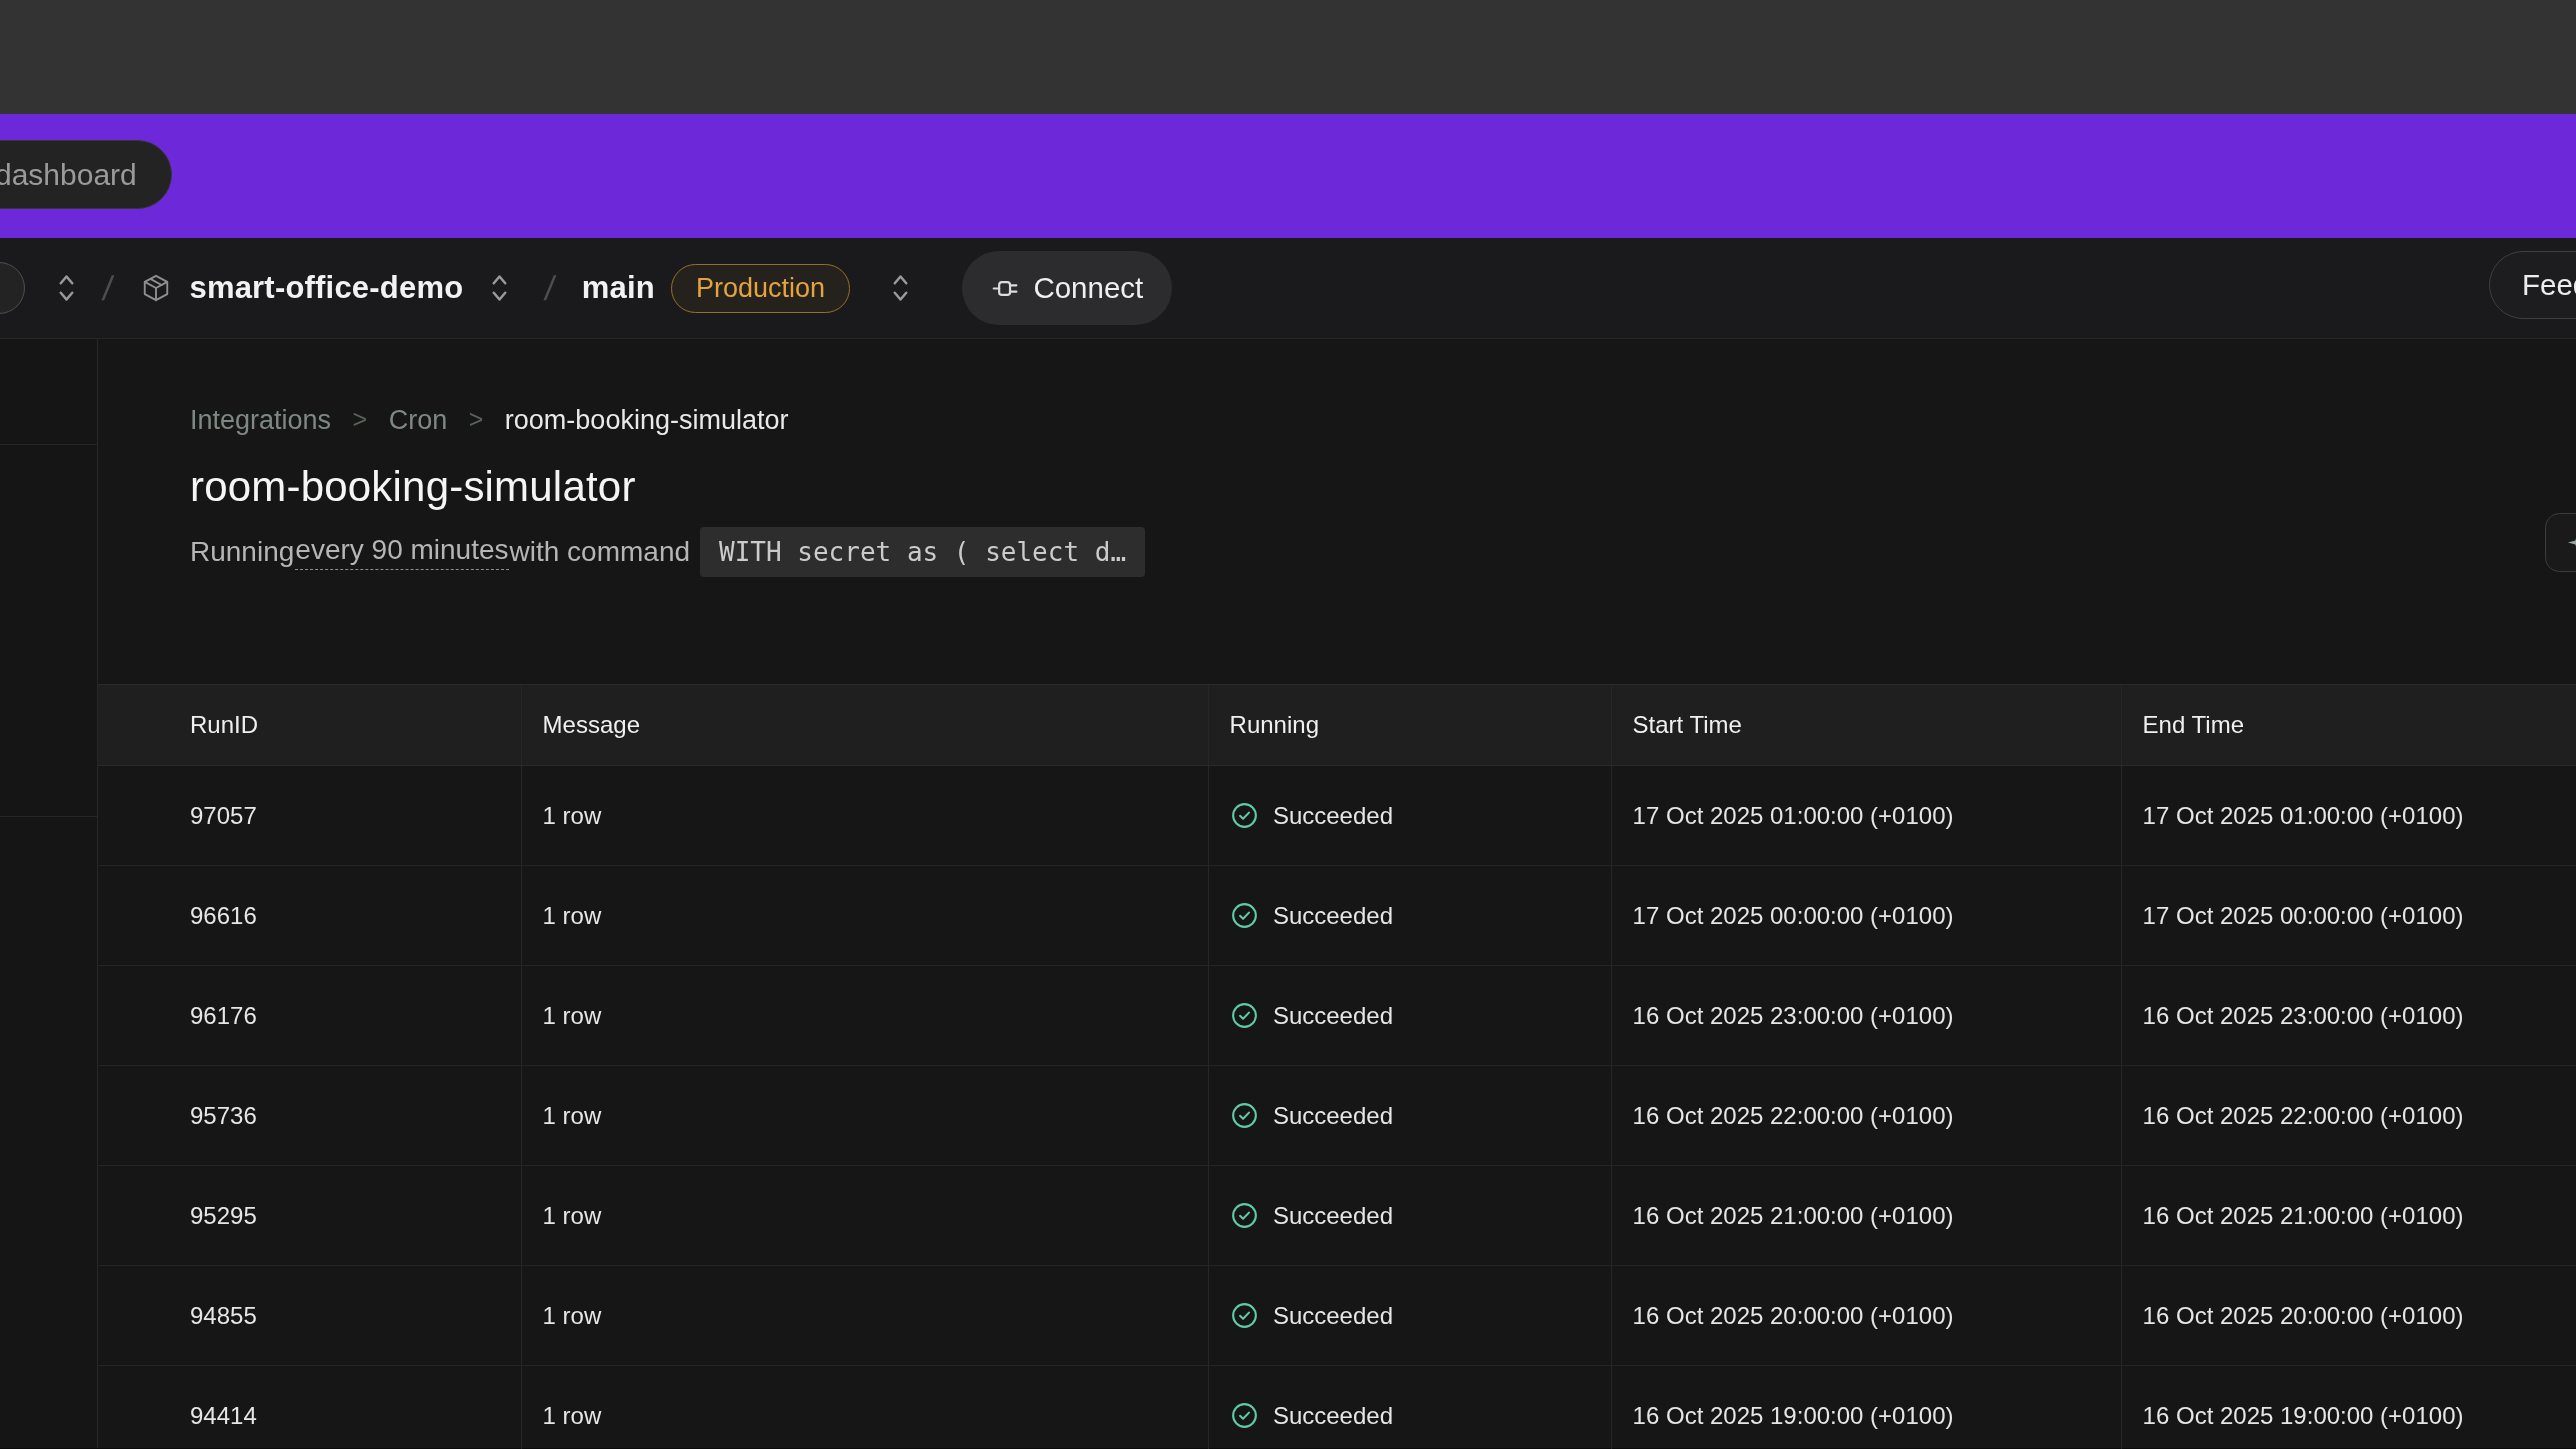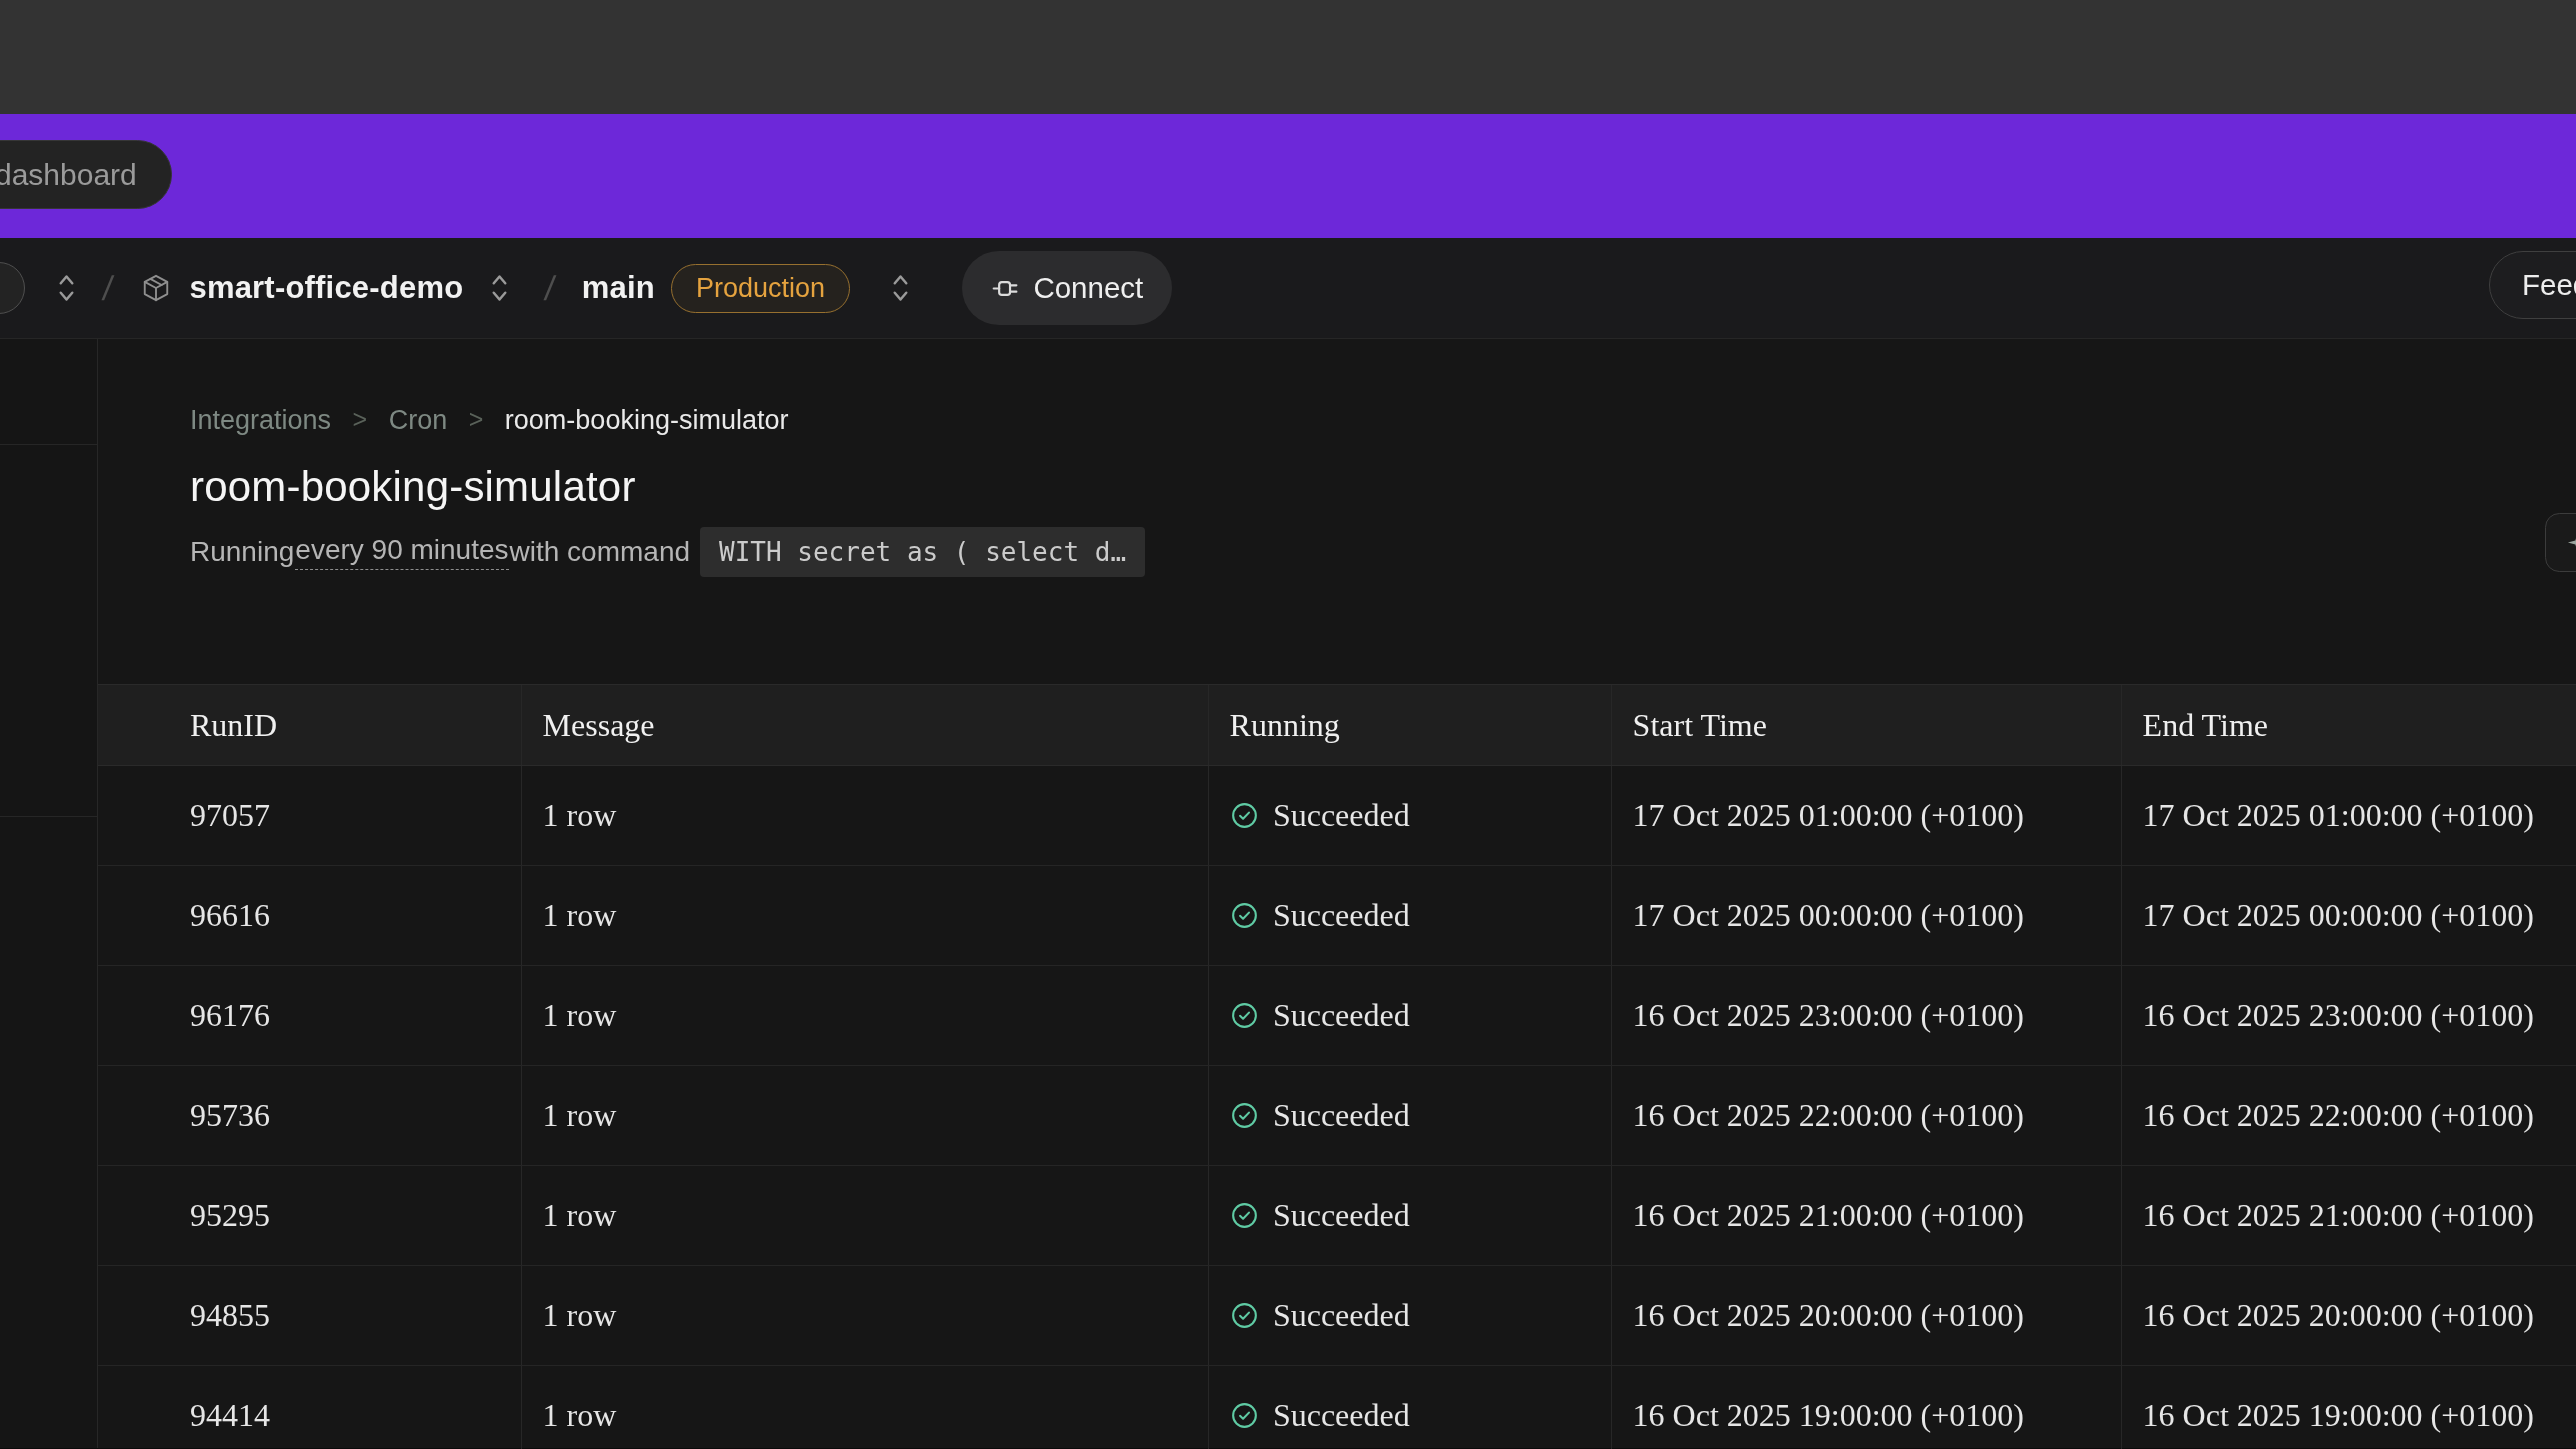--- a/index.html
+++ b/index.html
@@ -61,21 +61,21 @@
             display:flex; align-items:center; padding-left:19.7px; color:#9aa59f; }
   .ai-btn svg { width:23px; height:23px; }
 
   
   .runs-table { position:absolute; top:345px; left:0; right:0; }
   .trow { display:grid; grid-template-columns:423px 687px 403px 510px 1fr; }
   .thead { background:#1f1f1f; border-top:0.9px solid #2a2a2a; border-bottom:0.9px solid #2a2a2a; }
   .thead .cell { height:80px; font-weight:500; color:#f0f0f0; }
   .tbody-row { border-bottom:0.9px solid #252525; }
   .tbody-row .cell { height:99px; color:#e6e6e6; font-weight:500; }
-  .cell { display:flex; align-items:center; padding-left:20.6px; font-size:32px;font-family:Liberation Serif, serif; }
+  .cell { display:flex; align-items:center; padding-left:20.6px; font-size:24px; }
   .cell:first-child { padding-left:92px; }
   .cell + .cell { border-left:0.9px solid #272727; }
   .status-cell { gap:14.3px; color:#5fcba4; }
   .check-icon { width:29px; height:29px; flex:none; color:#5fcba4; }
 </style>
 </head>
 <body>
 
 <div class="topbar"></div>
 

